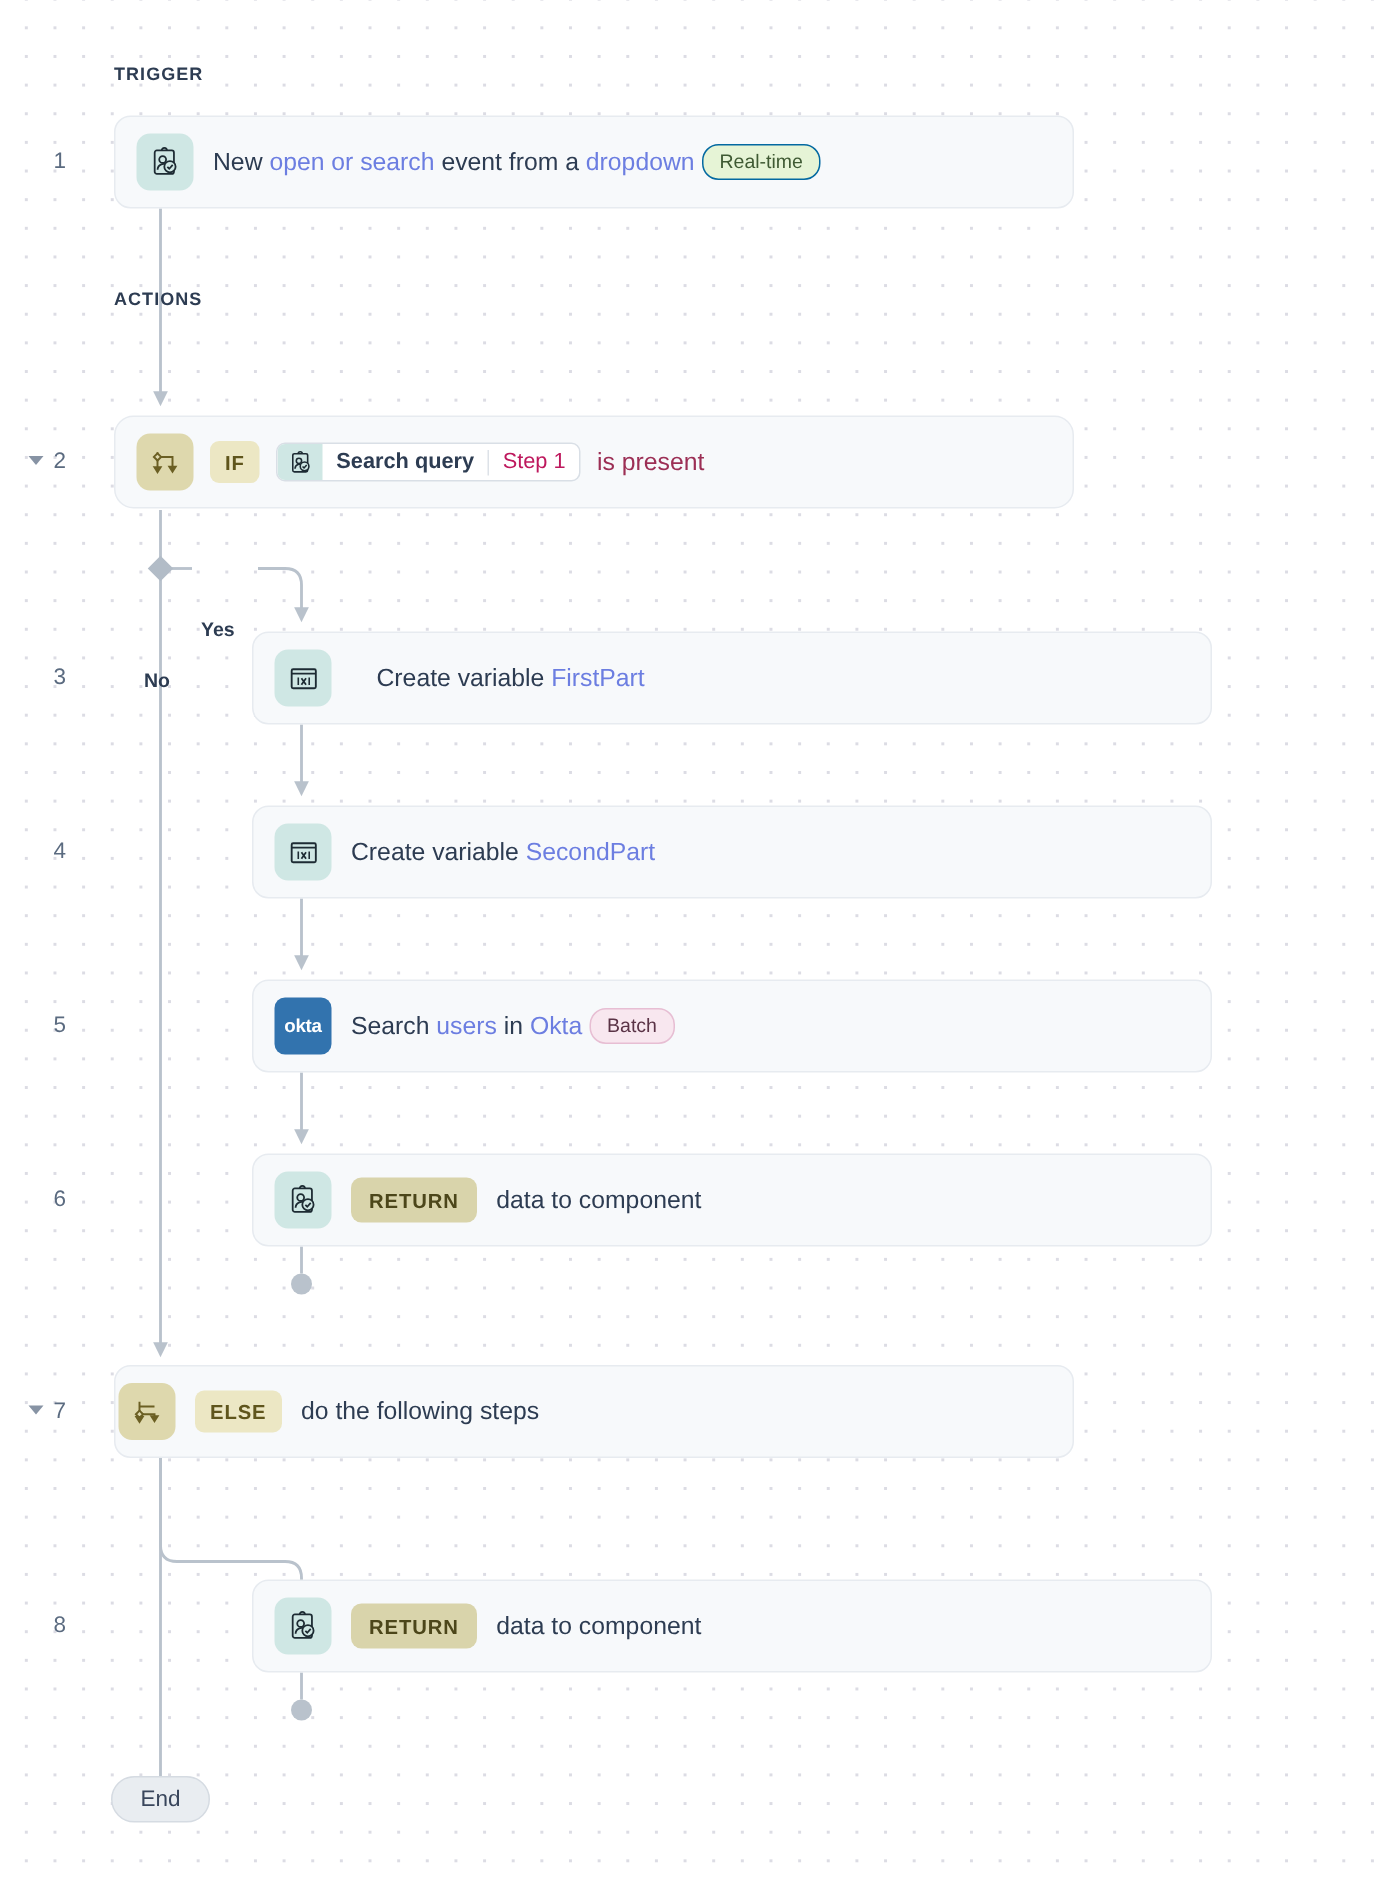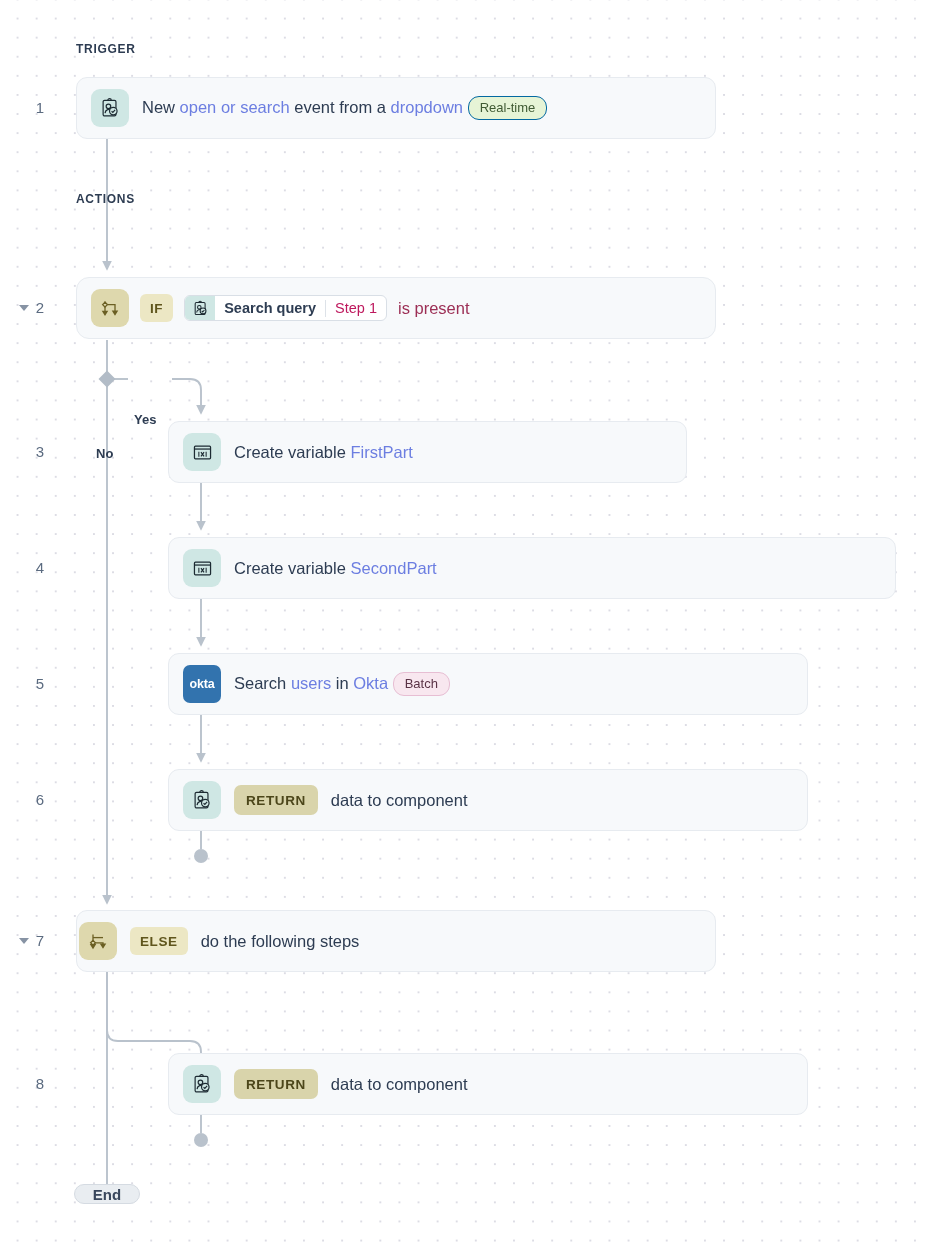--- a/index.html
+++ b/index.html
@@ -316,39 +316,39 @@
     <div class="token-name">Search query</div>
     <div class="token-sep"></div>
     <div class="token-step">Step 1</div>
   </div>
   <div class="cond-op">is present</div>
 </div>
 
 <div class="step-num" style="left:0px; top:443px;">
   <span>3</span>
 </div>
-<div class="card" style="left:168px; top:421px; width:519px; height:62px; padding:0 14px; gap:13px;">
+<div class="card" style="left:168px; top:421px; width:640px; height:62px; padding:0 14px; gap:30px;">
   <div class="icon-tile tile-teal">
     <svg width="23" height="23" viewBox="0 0 24 24" fill="none" stroke="#1d2b33" stroke-width="1.3">
       <rect x="3.6" y="5.4" width="16.8" height="13.2" rx="1"></rect>
       <path d="M3.6 8.4 L20.4 8.4"></path>
       <path d="M8.2 11.2 L8.2 16.4" stroke-width="1.1"></path>
       <path d="M15.8 11.2 L15.8 16.4" stroke-width="1.1"></path>
       <path d="M10.4 11.6 L13.6 16.1 M13.6 11.6 L10.4 16.1" stroke-width="1.2"></path>
     </svg>
   </div>
   <div class="card-text">
     <span>Create variable </span><span class="tk">FirstPart</span>
   </div>
 </div>
 
 <div class="step-num" style="left:0px; top:559px;">
   <span>4</span>
 </div>
-<div class="card" style="left:168px; top:537px; width:728px; height:62px; padding:0 14px; gap:13px;">
+<div class="card" style="left:168px; top:537px; width:640px; height:62px; padding:0 14px; gap:13px;">
   <div class="icon-tile tile-teal">
     <svg width="23" height="23" viewBox="0 0 24 24" fill="none" stroke="#1d2b33" stroke-width="1.3">
       <rect x="3.6" y="5.4" width="16.8" height="13.2" rx="1"></rect>
       <path d="M3.6 8.4 L20.4 8.4"></path>
       <path d="M8.2 11.2 L8.2 16.4" stroke-width="1.1"></path>
       <path d="M15.8 11.2 L15.8 16.4" stroke-width="1.1"></path>
       <path d="M10.4 11.6 L13.6 16.1 M13.6 11.6 L10.4 16.1" stroke-width="1.2"></path>
     </svg>
   </div>
   <div class="card-text">
@@ -416,13 +416,13 @@
       <circle cx="10.3" cy="10.2" r="2.5"></circle>
       <path d="M6.6 17.6 a4.3 4.3 0 0 1 7.4 -2.8"></path>
       <circle cx="15.6" cy="15.4" r="4.1" fill="#cfe7e4"></circle>
       <path d="M13.7 15.5 l1.4 1.4 l2.5 -2.8"></path>
     </svg>
   </div>
   <div class="kw-badge return-badge">RETURN</div>
   <div class="card-text">data to component</div>
 </div>
 
-<div class="end-node" style="left:74px; top:1184px; width:66px; height:20px;font-weight:bold;">End</div>
+<div class="end-node" style="left:74px; top:1184px; width:66px; height:31px;">End</div>
 
 </body></html>

